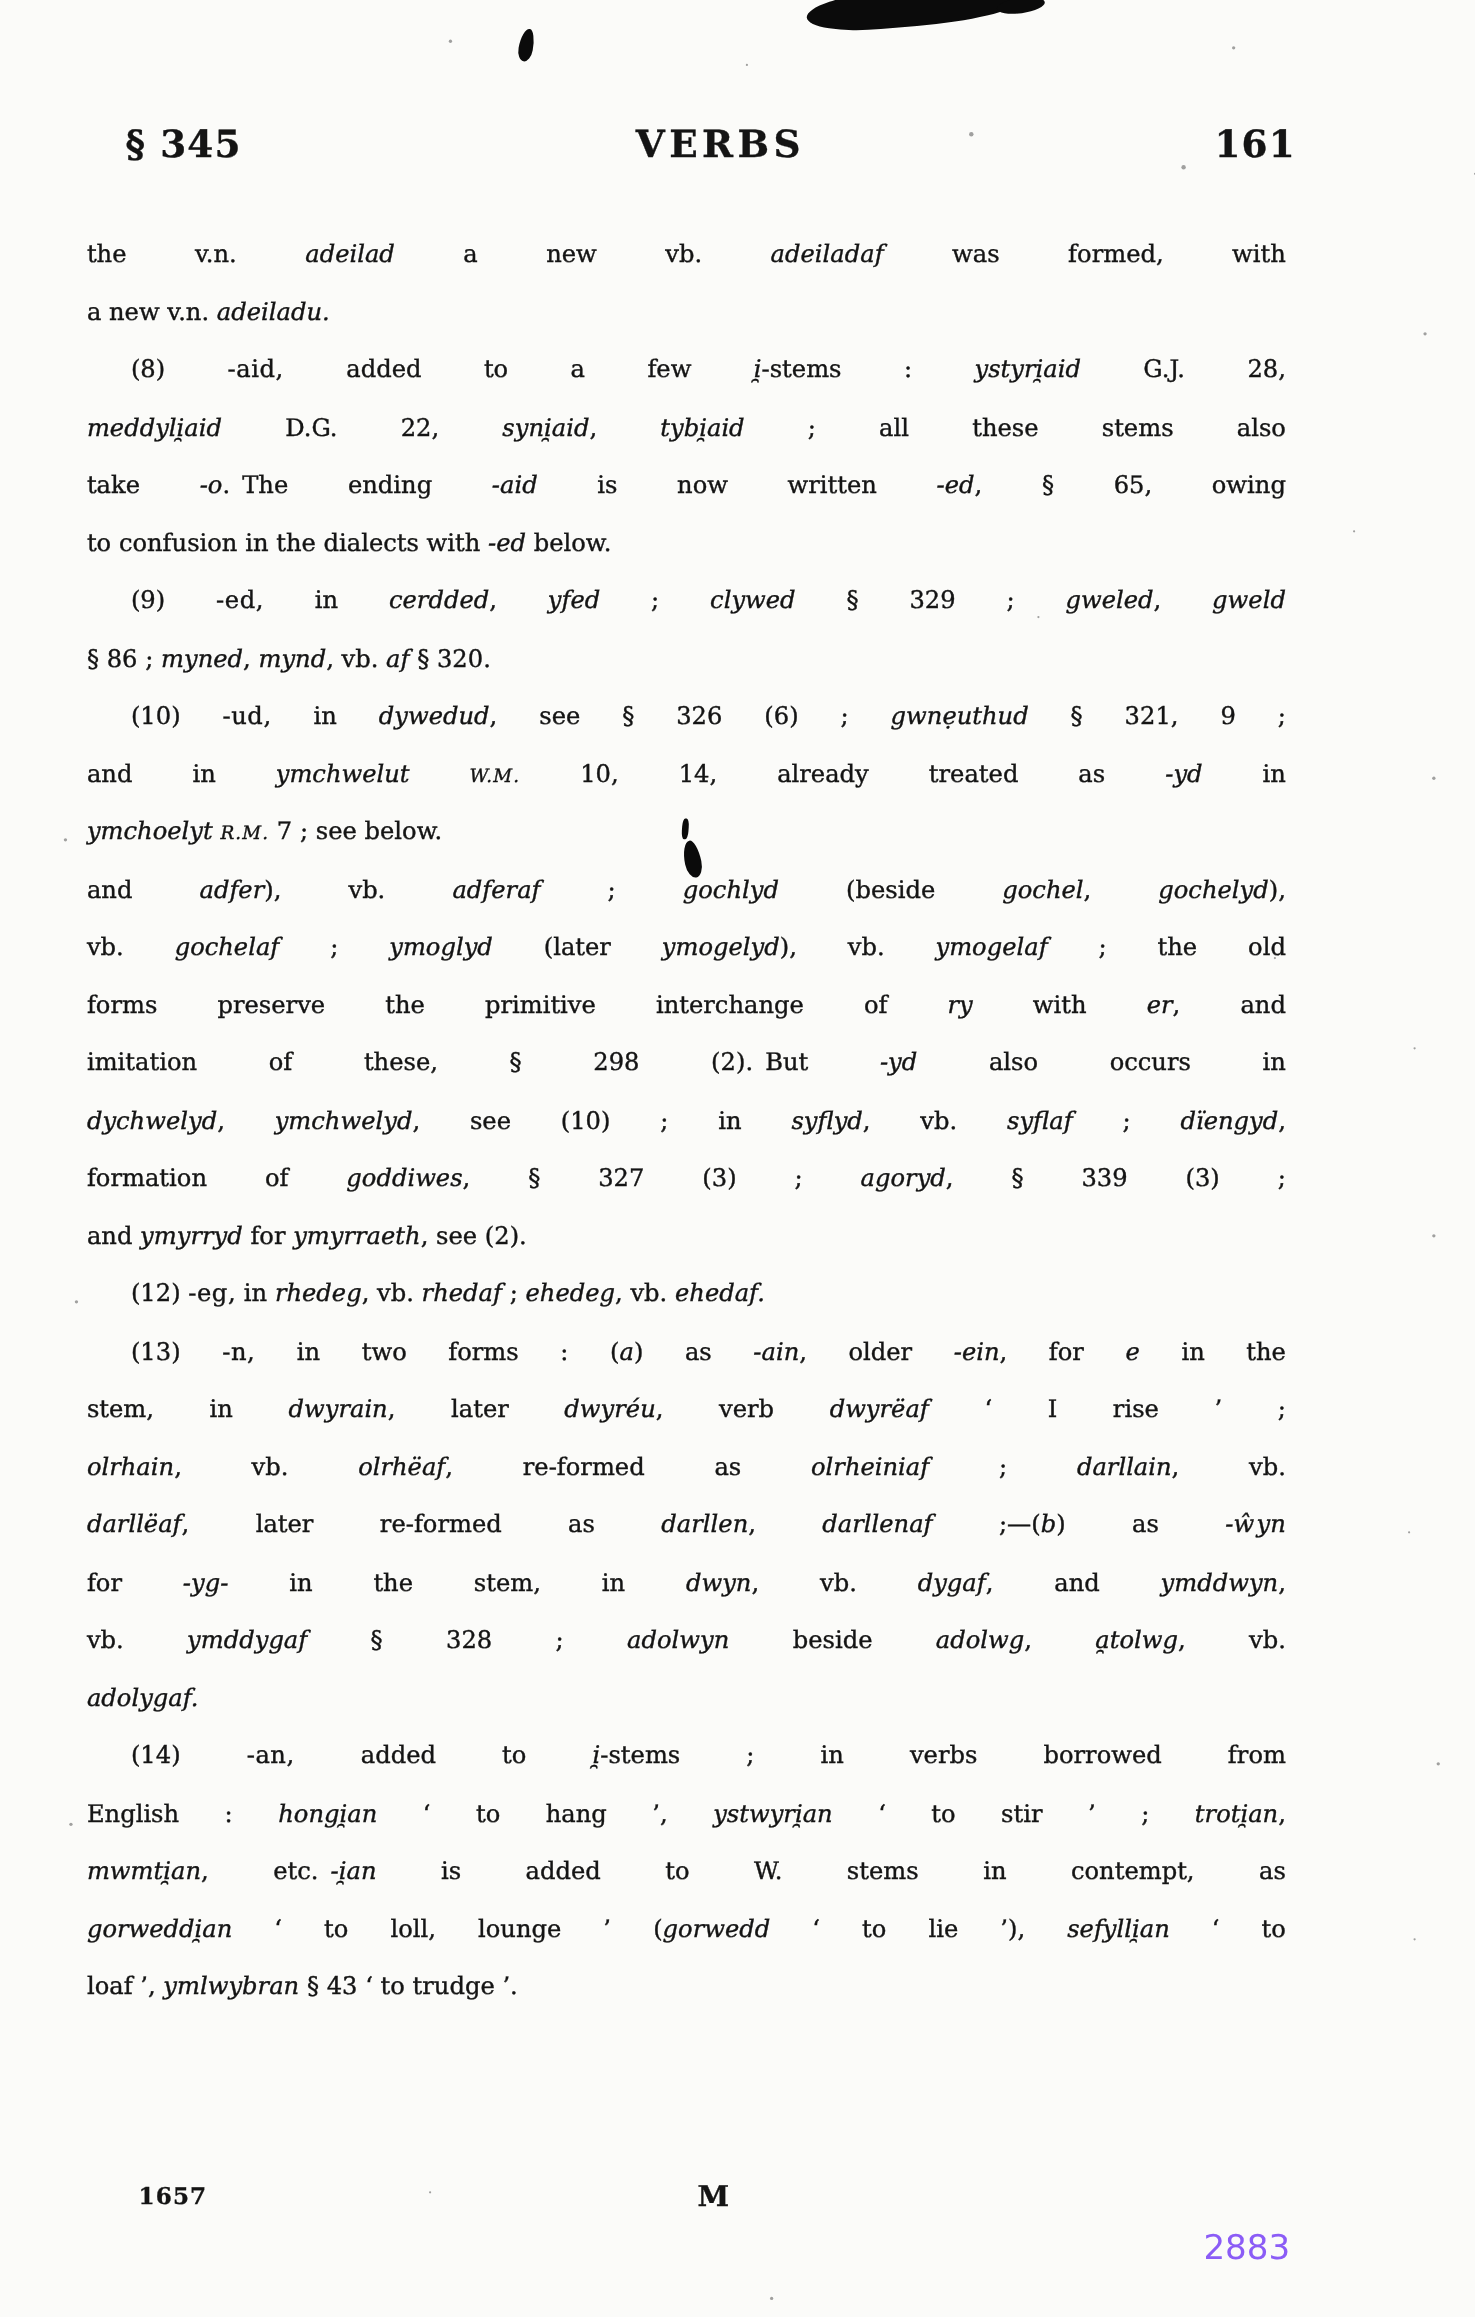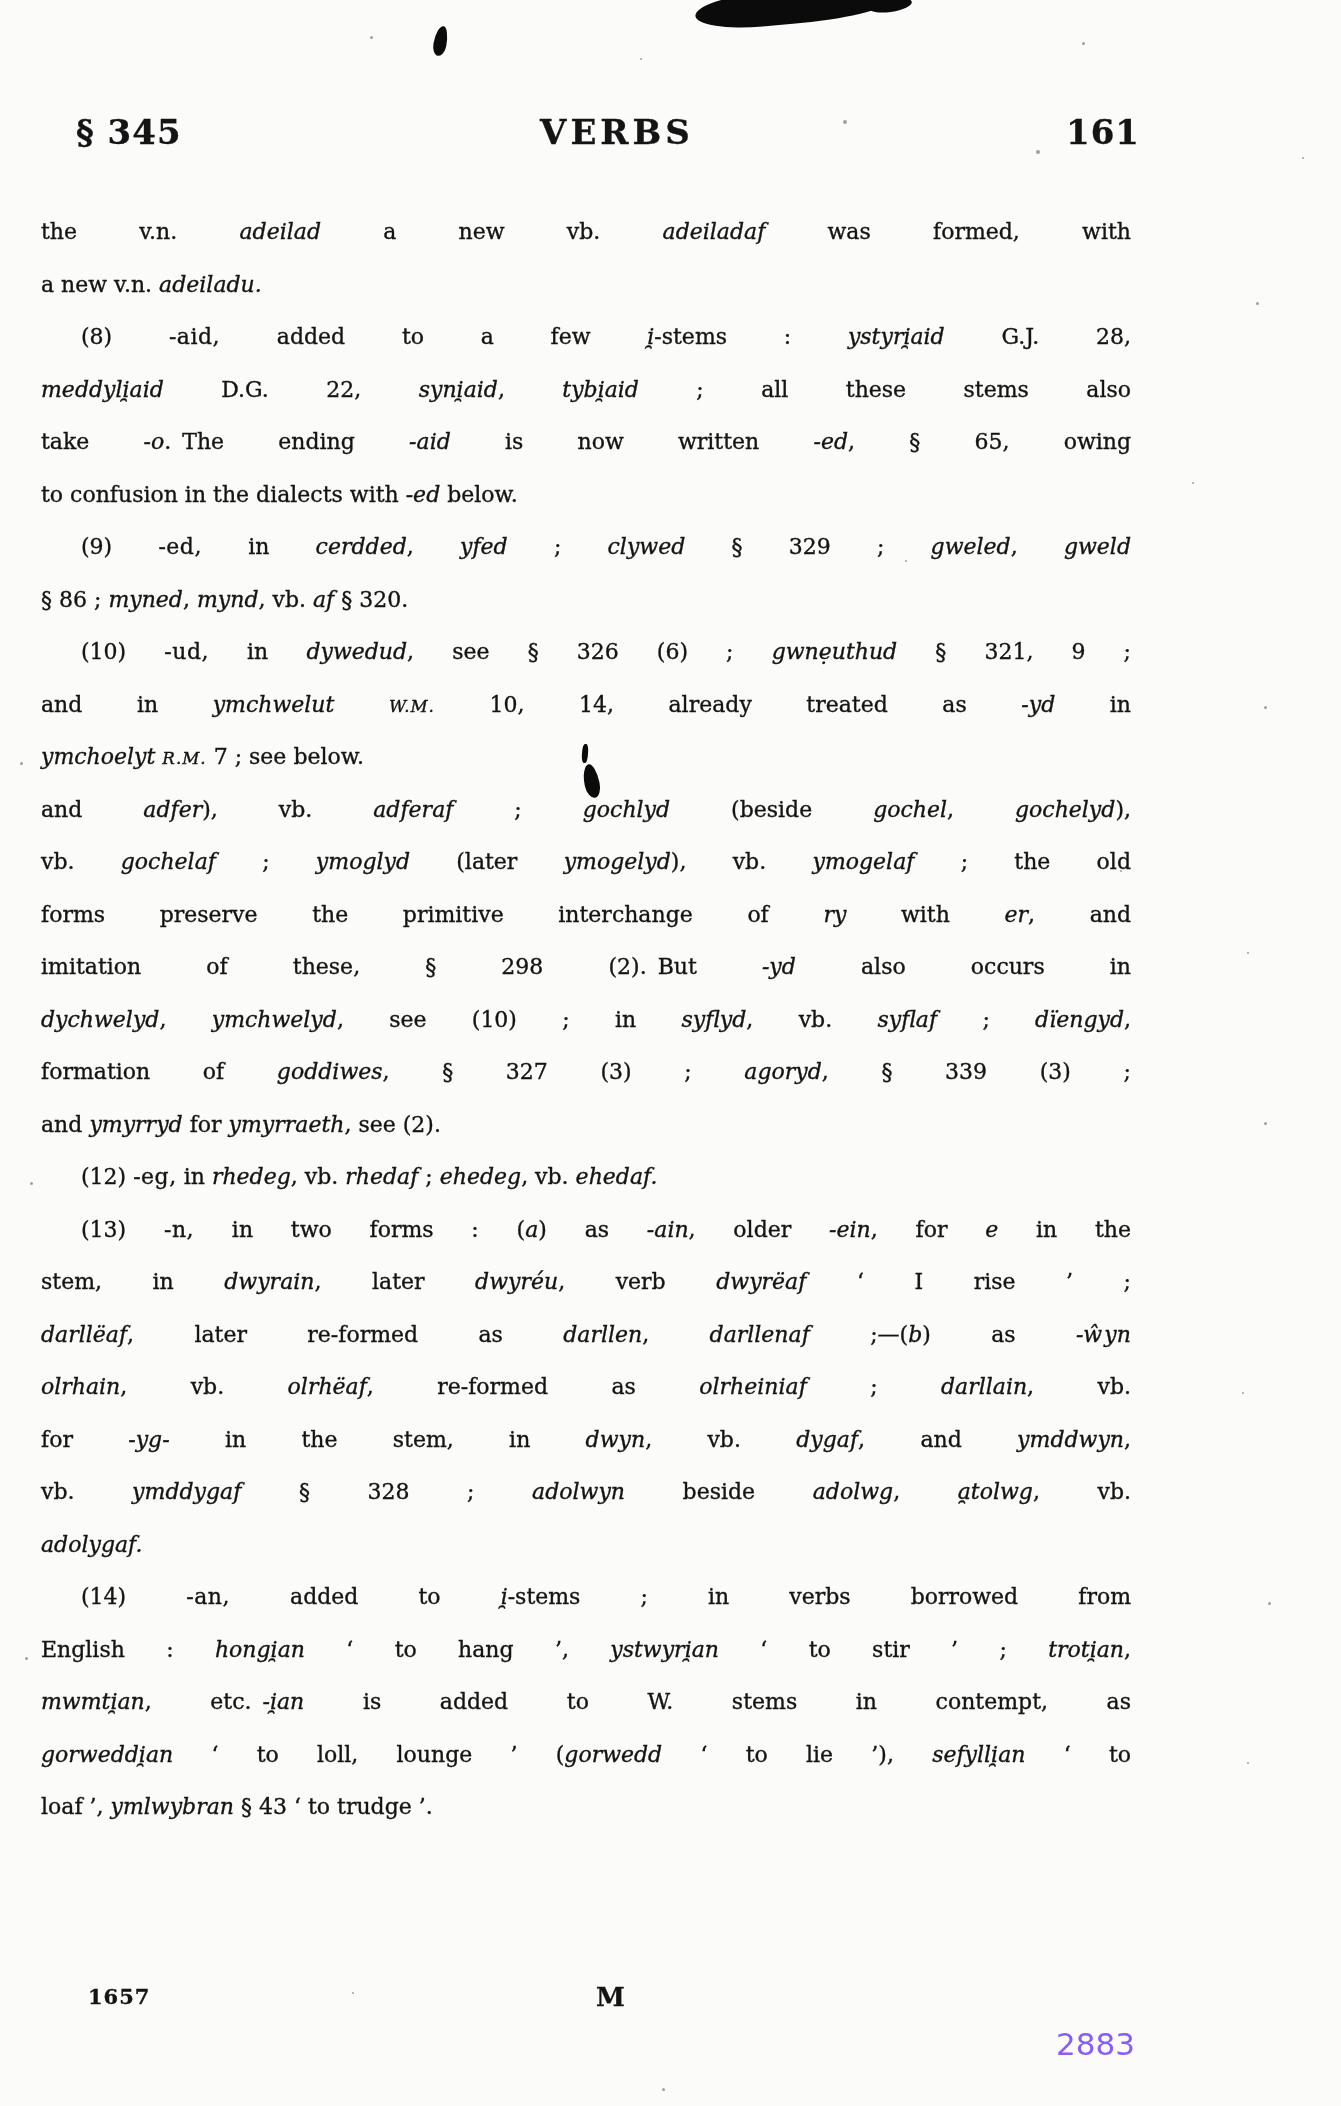--- a/index.html
+++ b/index.html
@@ -2,21 +2,21 @@
 <html><head>
 <meta charset="utf-8">
 <style>
   html,body{margin:0;padding:0;}
   body{
     width:1341px;height:2106px;position:relative;overflow:hidden;
     background:#fbfbf9;
     font-family:"DejaVu Serif","Liberation Serif",serif;
     color:#141414;
   }
-  .page{position:absolute;inset:0;}
+  .page{position:absolute;inset:0;margin-left:38px;}
   
   .hdr{position:absolute;top:112px;font-size:34px;font-weight:bold;
        -webkit-text-stroke:0.3px #141414;letter-spacing:1px;}
   #hdr-section{left:76px;}
   #hdr-title{left:540px;letter-spacing:4px;}
   #hdr-page{left:1066px;}
   
   #body-text{
     position:absolute;left:41px;top:206px;width:1090px;
     font-size:22px;line-height:52.5px;
@@ -69,22 +69,22 @@
       <div class="line"><span class="run-r">and </span><span class="run-i">adfer</span><span class="run-r">), vb. </span><span class="run-i">adferaf</span><span class="run-r"> ; </span><span class="run-i">gochlyd</span><span class="run-r"> (beside </span><span class="run-i">gochel</span><span class="run-r">, </span><span class="run-i">gochelyd</span><span class="run-r">),</span></div>
       <div class="line"><span class="run-r">vb. </span><span class="run-i">gochelaf</span><span class="run-r"> ; </span><span class="run-i">ymoglyd</span><span class="run-r"> (later </span><span class="run-i">ymogelyd</span><span class="run-r">), vb. </span><span class="run-i">ymogelaf</span><span class="run-r"> ; the old</span></div>
       <div class="line"><span class="run-r">forms preserve the primitive interchange of </span><span class="run-i">ry</span><span class="run-r"> with </span><span class="run-i">er</span><span class="run-r">, and</span></div>
       <div class="line"><span class="run-r">imitation of these, § 298 (2). But </span><span class="run-i">-yd</span><span class="run-r"> also occurs in</span></div>
       <div class="line"><span class="run-i">dychwelyd</span><span class="run-r">, </span><span class="run-i">ymchwelyd</span><span class="run-r">, see (10) ; in </span><span class="run-i">syflyd</span><span class="run-r">, vb. </span><span class="run-i">syflaf</span><span class="run-r"> ; </span><span class="run-i">dïengyd</span><span class="run-r">,</span></div>
       <div class="line"><span class="run-r">formation of </span><span class="run-i">goddiwes</span><span class="run-r">, § 327 (3) ; </span><span class="run-i">agoryd</span><span class="run-r">, § 339 (3) ;</span></div>
       <div class="line last"><span class="run-r">and </span><span class="run-i">ymyrryd</span><span class="run-r"> for </span><span class="run-i">ymyrraeth</span><span class="run-r">, see (2).</span></div>
       <div class="line indent last"><span class="run-r">(12) </span><span class="run-b">-eg,</span><span class="run-r"> in </span><span class="run-i">rhedeg</span><span class="run-r">, vb. </span><span class="run-i">rhedaf</span><span class="run-r"> ; </span><span class="run-i">ehedeg</span><span class="run-r">, vb. </span><span class="run-i">ehedaf.</span></div>
       <div class="line indent"><span class="run-r">(13) </span><span class="run-b">-n,</span><span class="run-r"> in two forms : (</span><span class="run-i">a</span><span class="run-r">) as </span><span class="run-i">-ain</span><span class="run-r">, older </span><span class="run-i">-ein</span><span class="run-r">, for </span><span class="run-i">e</span><span class="run-r"> in the</span></div>
       <div class="line"><span class="run-r">stem, in </span><span class="run-i">dwyrain</span><span class="run-r">, later </span><span class="run-i">dwyréu</span><span class="run-r">, verb </span><span class="run-i">dwyrëaf</span><span class="run-r"> ‘ I rise ’ ;</span></div>
+      <div class="line"><span class="run-i">olrhain</span><span class="run-r">, vb. </span><span class="run-i">olrhëaf</span><span class="run-r">, re-formed as </span><span class="run-i">olrheiniaf</span><span class="run-r"> ; </span><span class="run-i">darllain</span><span class="run-r">, vb.</span></div>
       <div class="line"><span class="run-i">darllëaf</span><span class="run-r">, later re-formed as </span><span class="run-i">darllen</span><span class="run-r">, </span><span class="run-i">darllenaf</span><span class="run-r"> ;—(</span><span class="run-i">b</span><span class="run-r">) as </span><span class="run-i">-ŵyn</span></div>
-      <div class="line"><span class="run-i">olrhain</span><span class="run-r">, vb. </span><span class="run-i">olrhëaf</span><span class="run-r">, re-formed as </span><span class="run-i">olrheiniaf</span><span class="run-r"> ; </span><span class="run-i">darllain</span><span class="run-r">, vb.</span></div>
       <div class="line"><span class="run-r">for </span><span class="run-i">-yg-</span><span class="run-r"> in the stem, in </span><span class="run-i">dwyn</span><span class="run-r">, vb. </span><span class="run-i">dygaf</span><span class="run-r">, and </span><span class="run-i">ymddwyn</span><span class="run-r">,</span></div>
       <div class="line"><span class="run-r">vb. </span><span class="run-i">ymddygaf</span><span class="run-r"> § 328 ; </span><span class="run-i">adolwyn</span><span class="run-r"> beside </span><span class="run-i">adolwg</span><span class="run-r">, </span><span class="run-i">a̯tolwg</span><span class="run-r">, vb.</span></div>
       <div class="line last"><span class="run-i">adolygaf.</span></div>
       <div class="line indent"><span class="run-r">(14) </span><span class="run-b">-an,</span><span class="run-r"> added to </span><span class="run-i">i̯</span><span class="run-r">-stems ; in verbs borrowed from</span></div>
       <div class="line"><span class="run-r">English : </span><span class="run-i">hongi̯an</span><span class="run-r"> ‘ to hang ’, </span><span class="run-i">ystwyri̯an</span><span class="run-r"> ‘ to stir ’ ; </span><span class="run-i">troti̯an</span><span class="run-r">,</span></div>
       <div class="line"><span class="run-i">mwmti̯an</span><span class="run-r">, etc. </span><span class="run-i">-i̯an</span><span class="run-r"> is added to W. stems in contempt, as</span></div>
       <div class="line"><span class="run-i">gorweddi̯an</span><span class="run-r"> ‘ to loll, lounge ’ (</span><span class="run-i">gorwedd</span><span class="run-r"> ‘ to lie ’), </span><span class="run-i">sefylli̯an</span><span class="run-r"> ‘ to</span></div>
       <div class="line last"><span class="run-r">loaf ’, </span><span class="run-i">ymlwybran</span><span class="run-r"> § 43 ‘ to trudge ’.</span></div>
     </div>
 

